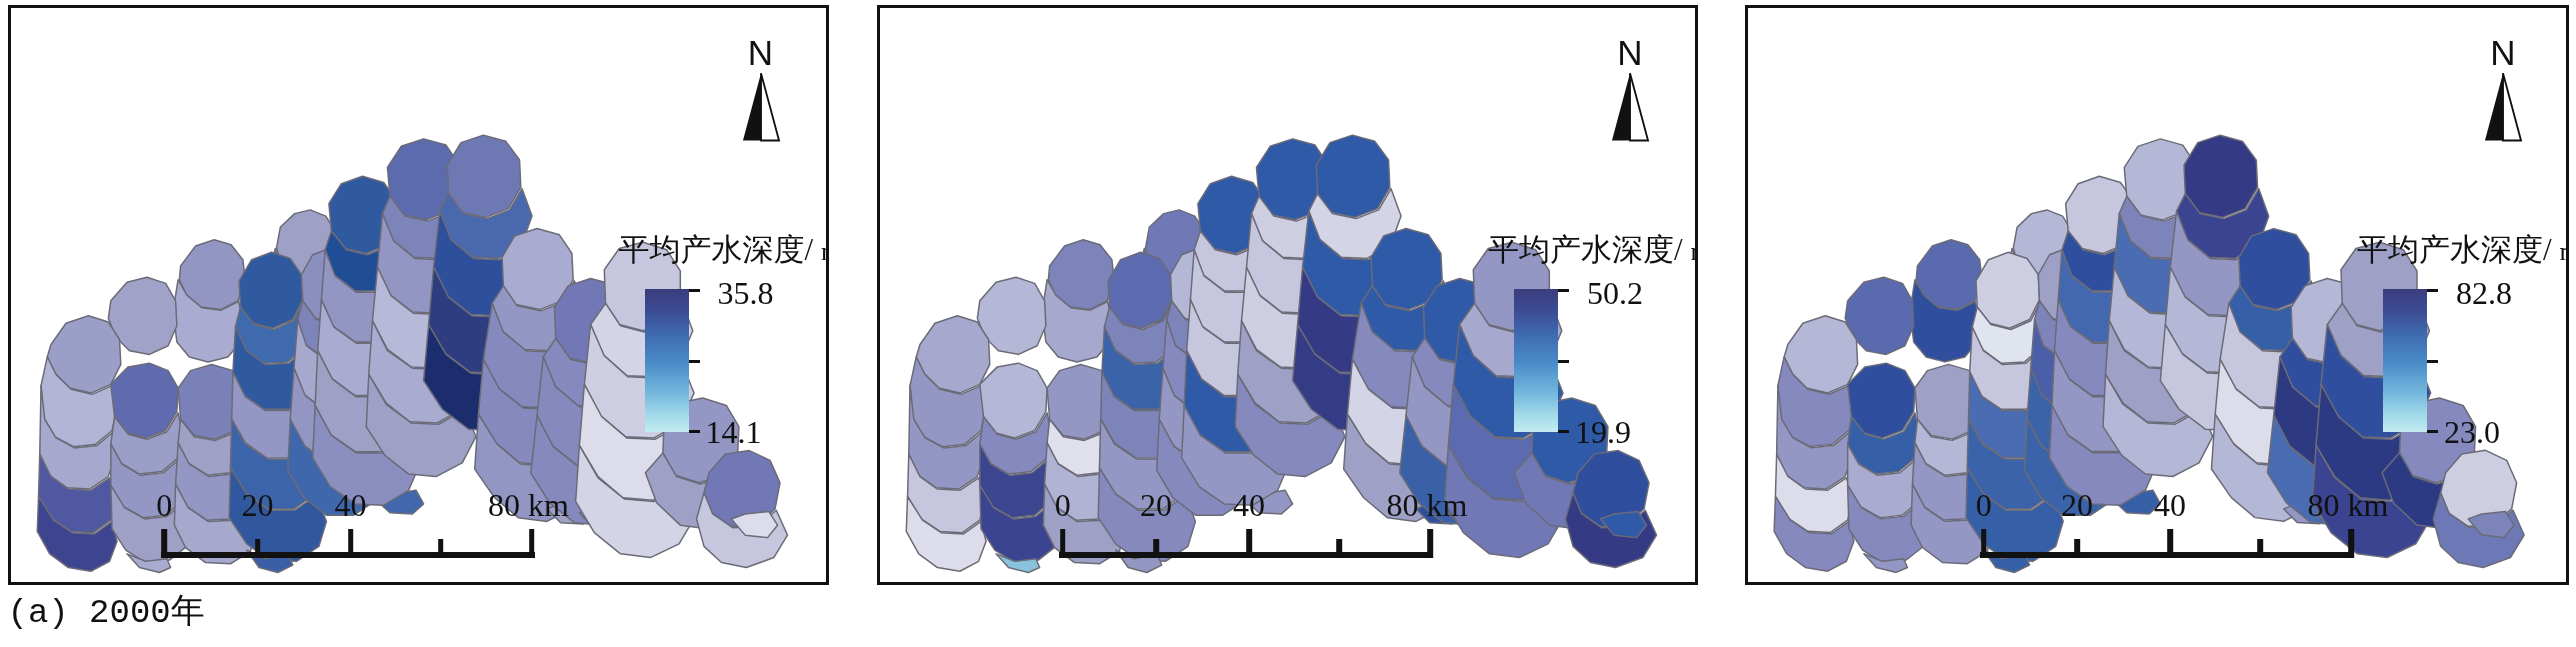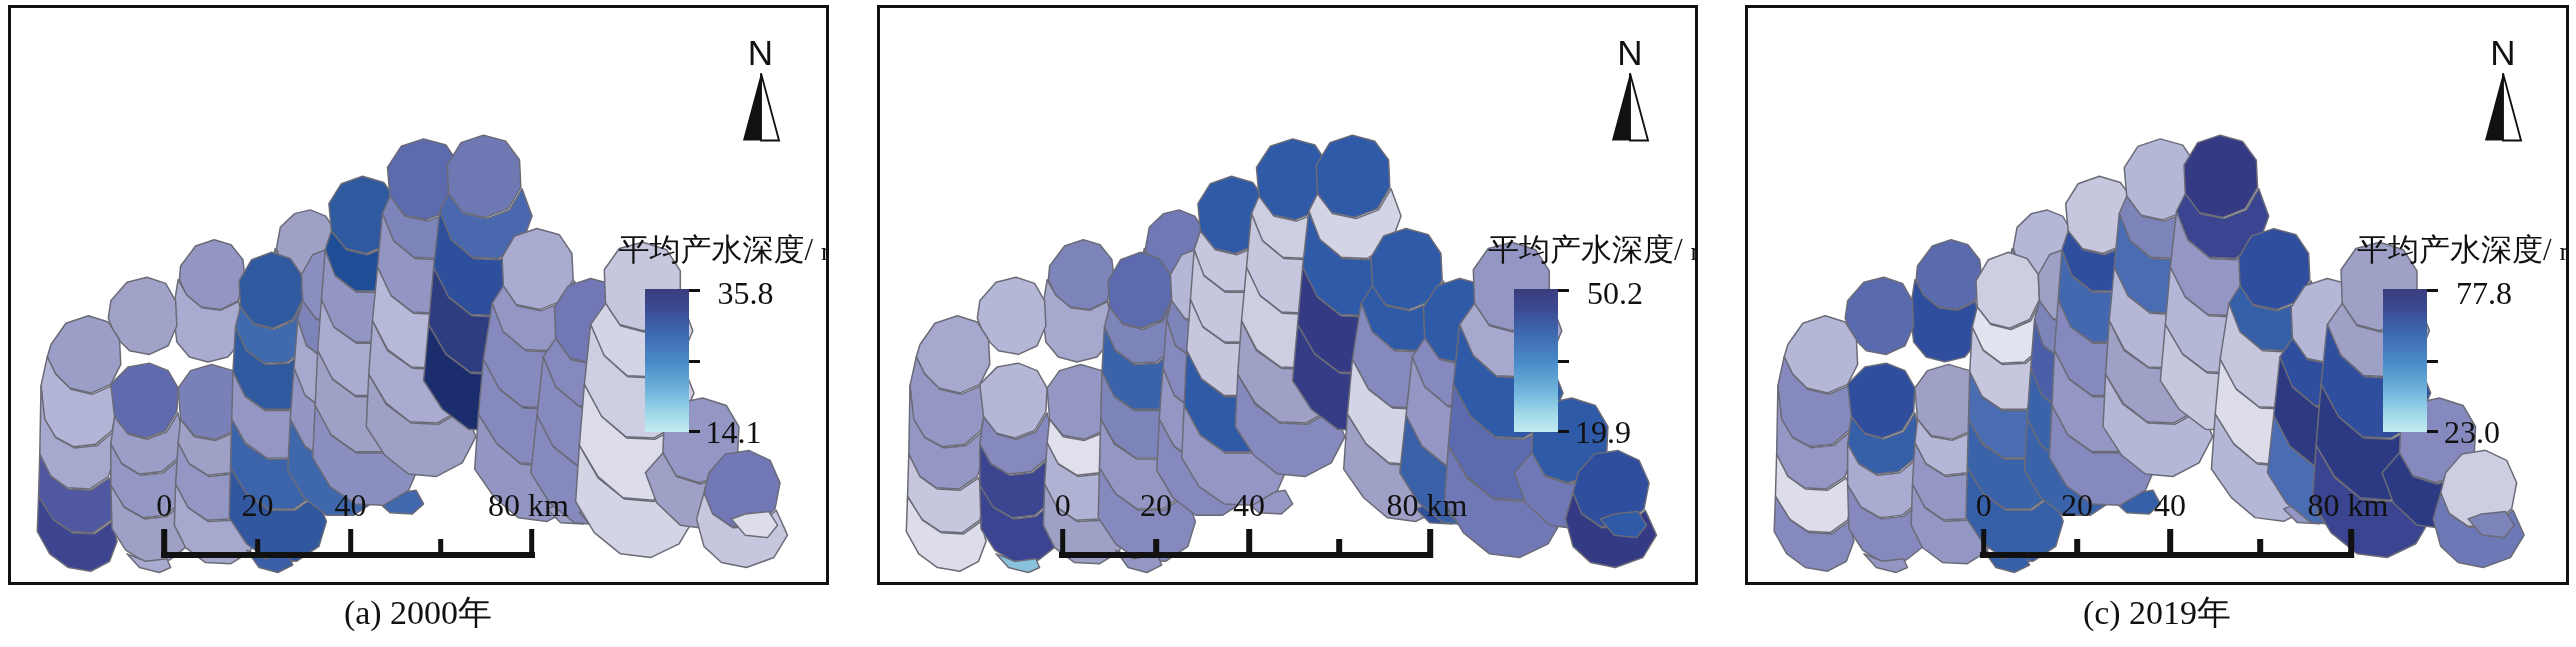--- a/index.html
+++ b/index.html
@@ -9,21 +9,21 @@
 
   .panel{position:absolute;top:5px;height:580px;}
   .panel-frame{position:absolute;inset:0;border:3.7px solid #111;box-sizing:border-box;background:#fff;overflow:hidden;}
 
   .panel-a{left:7.5px;width:821px;}
   .panel-b{left:877px;width:821px;}
   .panel-c{left:1745px;width:824px;}
 
   
   .caption{position:absolute;top:591px;height:44px;line-height:44px;
-           font-size:34px;color:#111;text-align:center;white-space:nowrap;}
+           font-size:34px;color:#111;white-space:nowrap;font-family:Liberation Mono, monospace;}
   .cap-a{left:7.5px;width:821px;}
   .cap-b{left:877px;width:821px;}
   .cap-c{left:1745px;width:824px;}
 
   
   .north{position:absolute;width:56px;height:106px;}
   .north .n-letter{position:absolute;top:-2.5px;left:0;width:56px;text-align:center;
                    font-size:35px;font-family:"Liberation Sans",sans-serif;color:#111;line-height:35px;}
   .north svg{position:absolute;top:35px;left:0;}
 
@@ -378,21 +378,21 @@
           <polygon points="45,2 74,110 45,110" fill="#fff" stroke="#111" stroke-width="3"></polygon>
         </svg>
       </div>
 
       <div class="legend" style="left:609px;top:224px;">
         <div class="lg-title"><span>平均产水深度/</span> <span class="unit">mm</span></div>
         <div class="lg-ramp"></div>
         <div class="lg-tick t-top"></div>
         <div class="lg-tick t-mid"></div>
         <div class="lg-tick t-bot"></div>
-        <div class="lg-max">77.8</div>
+        <div class="lg-max">82.8</div>
         <div class="lg-min">23.0</div>
       </div>
 
       <div class="scalebar" style="left:232px;top:481px;">
         <div class="sb-labels">
           <span style="left:3.7px;">0</span>
           <span style="left:97px;">20</span>
           <span style="left:190px;">40</span>
           <span style="left:368px;">80 km</span>
         </div>
@@ -403,16 +403,15 @@
           <div class="sb-tick tall" style="left:190px;"></div>
           <div class="sb-tick short" style="left:280px;"></div>
           <div class="sb-tick tall" style="left:371px;"></div>
         </div>
       </div>
 
     </div>
   </div>
 
   <div class="caption cap-a">(a) 2000年</div>
-  <div class="caption cap-c">(c) 2019年</div>
 
 </div>
 
 
 </body></html>

